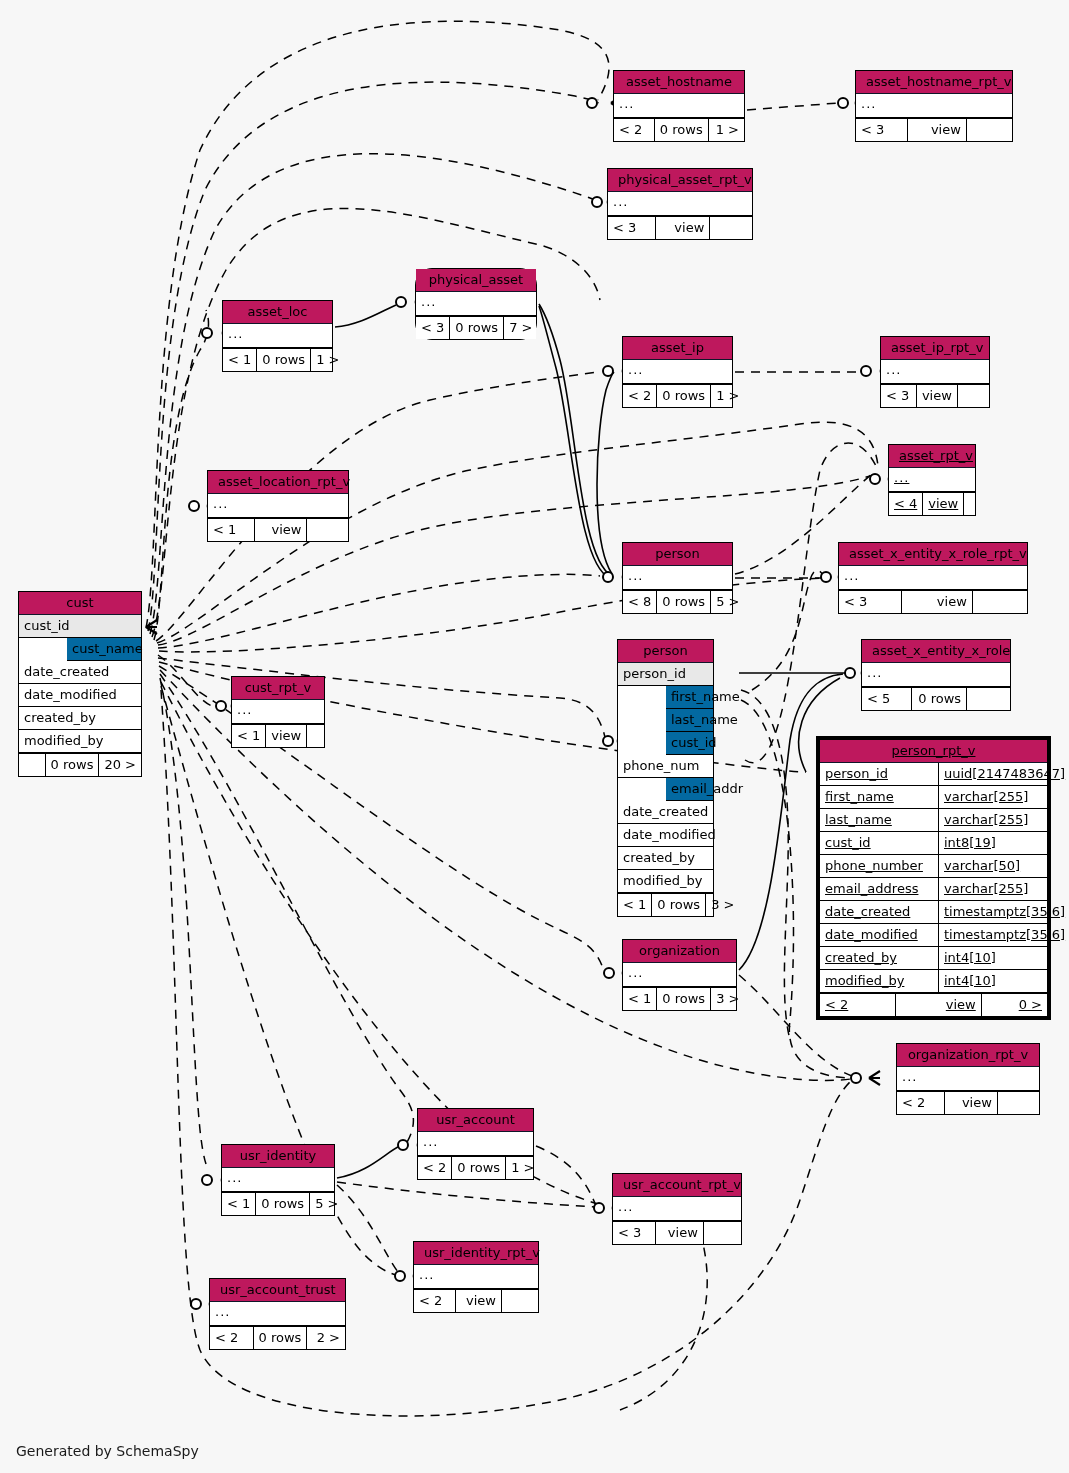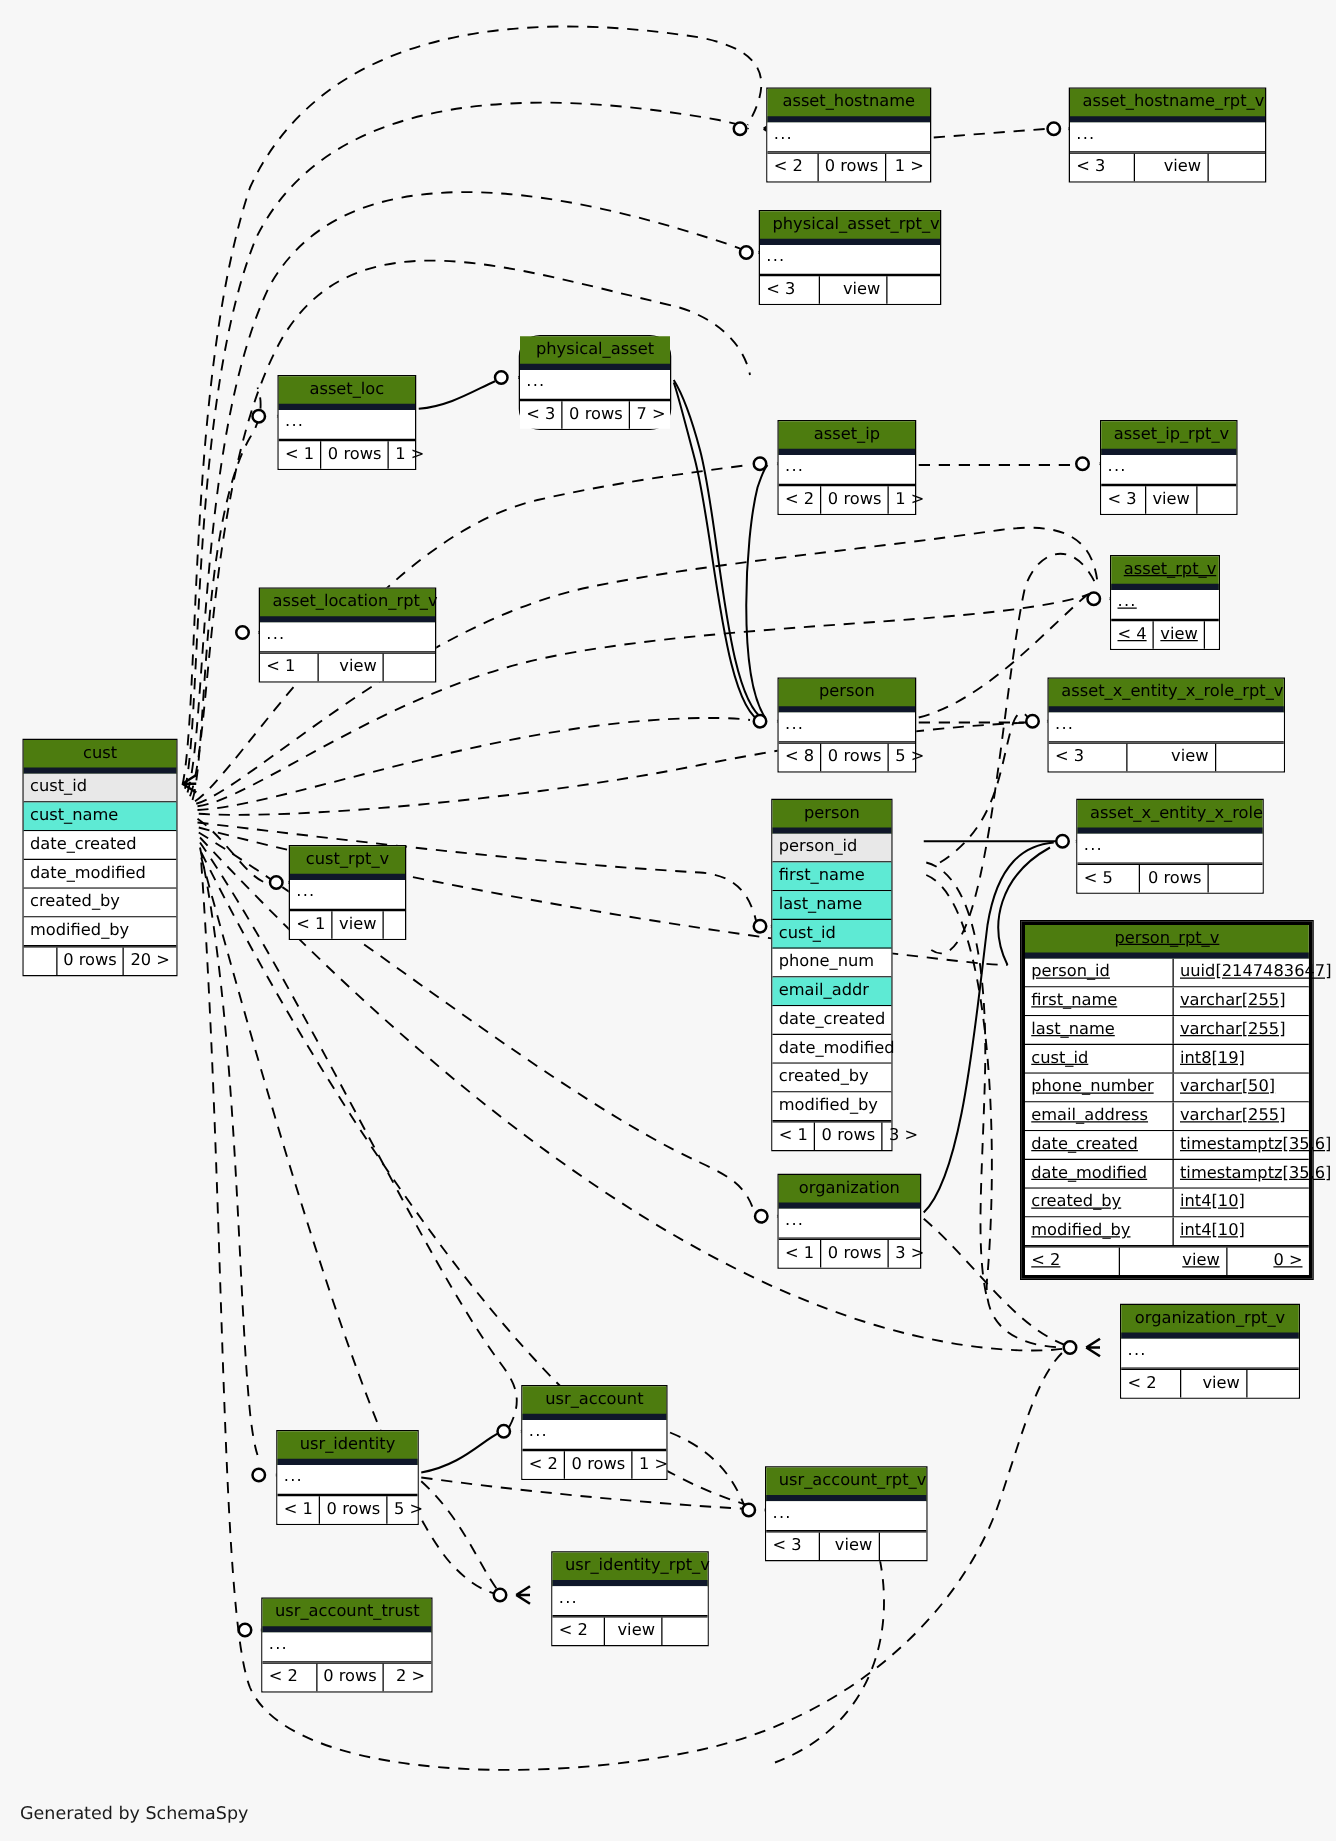--- a/index.html
+++ b/index.html
@@ -33,34 +33,34 @@
     font-size: 13px;
     color: #000;
     line-height: 1;
   }
   .node.focus {
     border: 3px solid #000;
     box-shadow: 0 0 0 1px #000;
     text-decoration: underline;
   }
   .n-title {
-    background: #4d7c0f;
+    background: #be185d;
     text-align: center;
     padding: 4px 10px 5px;
-    border-bottom: 5px solid #0f172a;
+    border-bottom: 1px solid #0f172a;
     white-space: nowrap;
   }
   .n-row {
     display: flex;
     border-bottom: 1px solid #000;
     background: #ffffff;
   }
   .n-row:last-child { border-bottom: none; }
   .n-row.pk { background: #e8e8e8; }
-  .n-row.fk { background: #5eead4; }
+  .n-row.fk { background: #0369a1; margin-left: 48px; }
   .n-cellname {
     padding: 4px 5px 5px;
     white-space: nowrap;
     flex: 1 1 auto;
   }
   .n-celltype {
     padding: 4px 5px 5px;
     white-space: nowrap;
     border-left: 1px solid #000;
     flex: 1 1 auto;
@@ -545,21 +545,21 @@
         <div class="n-title">usr_account_rpt_v</div>
         <div class="n-row">
           <div class="n-ellipsis">...</div>
         </div>
         <div class="n-foot">
           <div class="f-left" style="flex: 1 1 0px;">&lt; 3</div>
           <div class="f-center" style="flex: 1.15 1 0px;">view</div>
           <div class="f-right" style="flex: 0.85 1 0px;"></div>
         </div>
       </div>
-      <div class="node" style="left: 413px; top: 1241px; width: 126px; margin-left: 28px;">
+      <div class="node" style="left: 413px; top: 1241px; width: 126px;">
         <div class="n-title">usr_identity_rpt_v</div>
         <div class="n-row">
           <div class="n-ellipsis">...</div>
         </div>
         <div class="n-foot">
           <div class="f-left" style="flex: 1 1 0px;">&lt; 2</div>
           <div class="f-center" style="flex: 1.15 1 0px;">view</div>
           <div class="f-right" style="flex: 0.85 1 0px;"></div>
         </div>
       </div>

